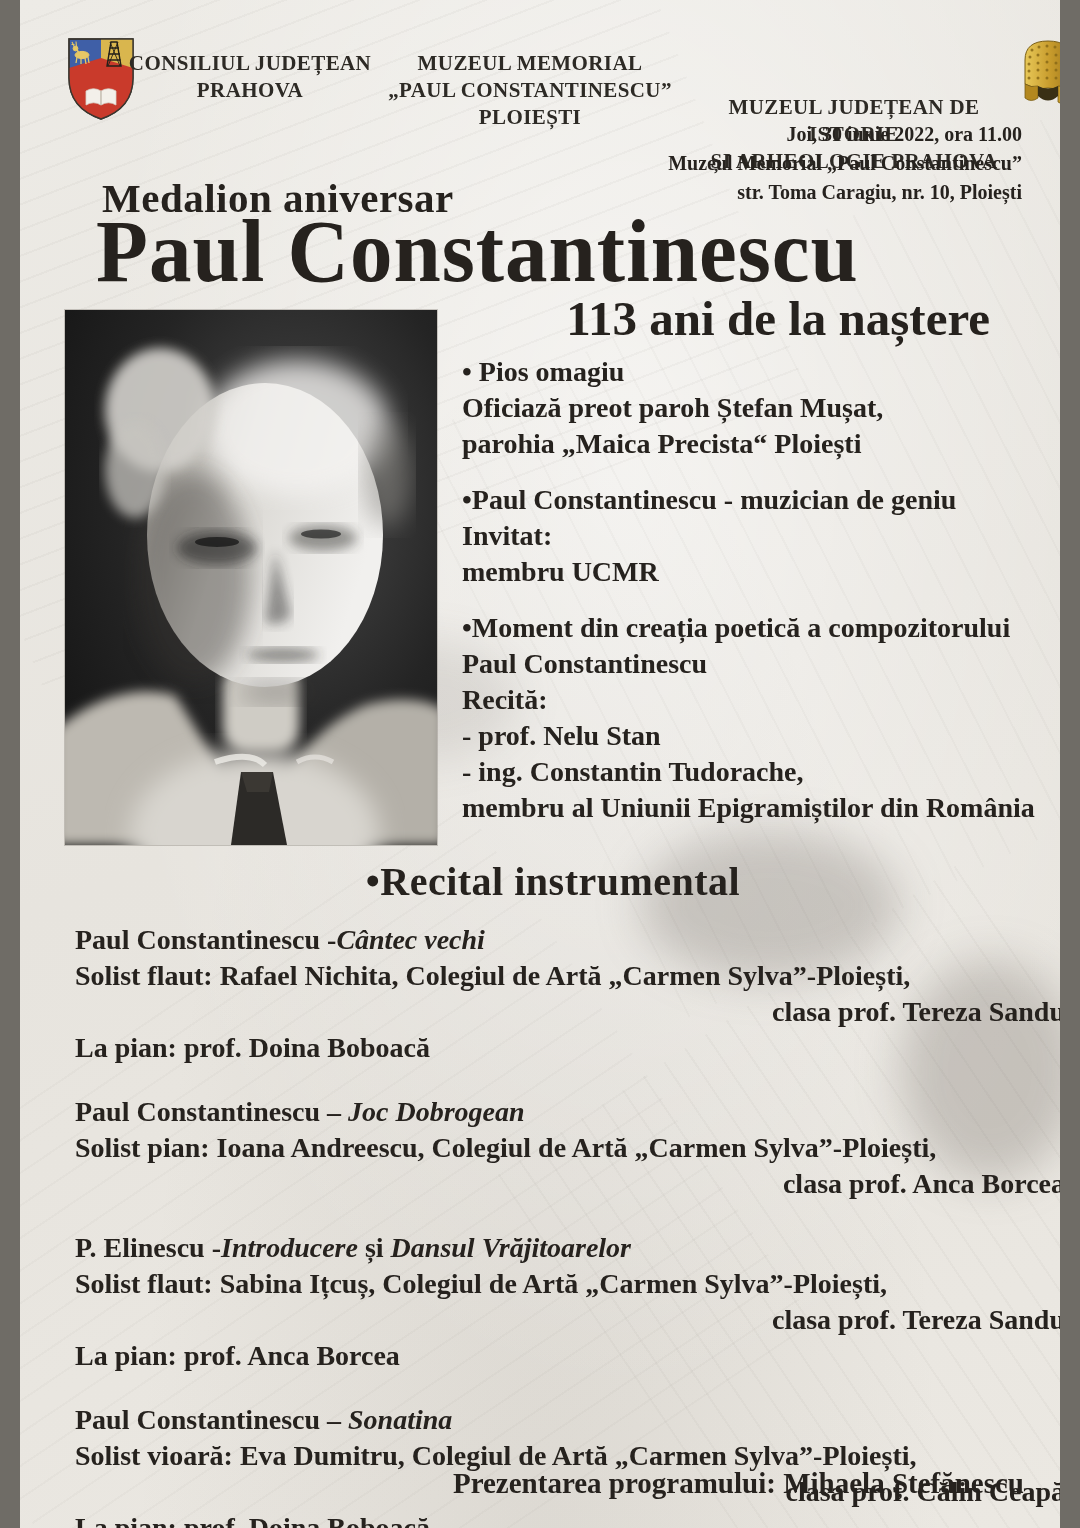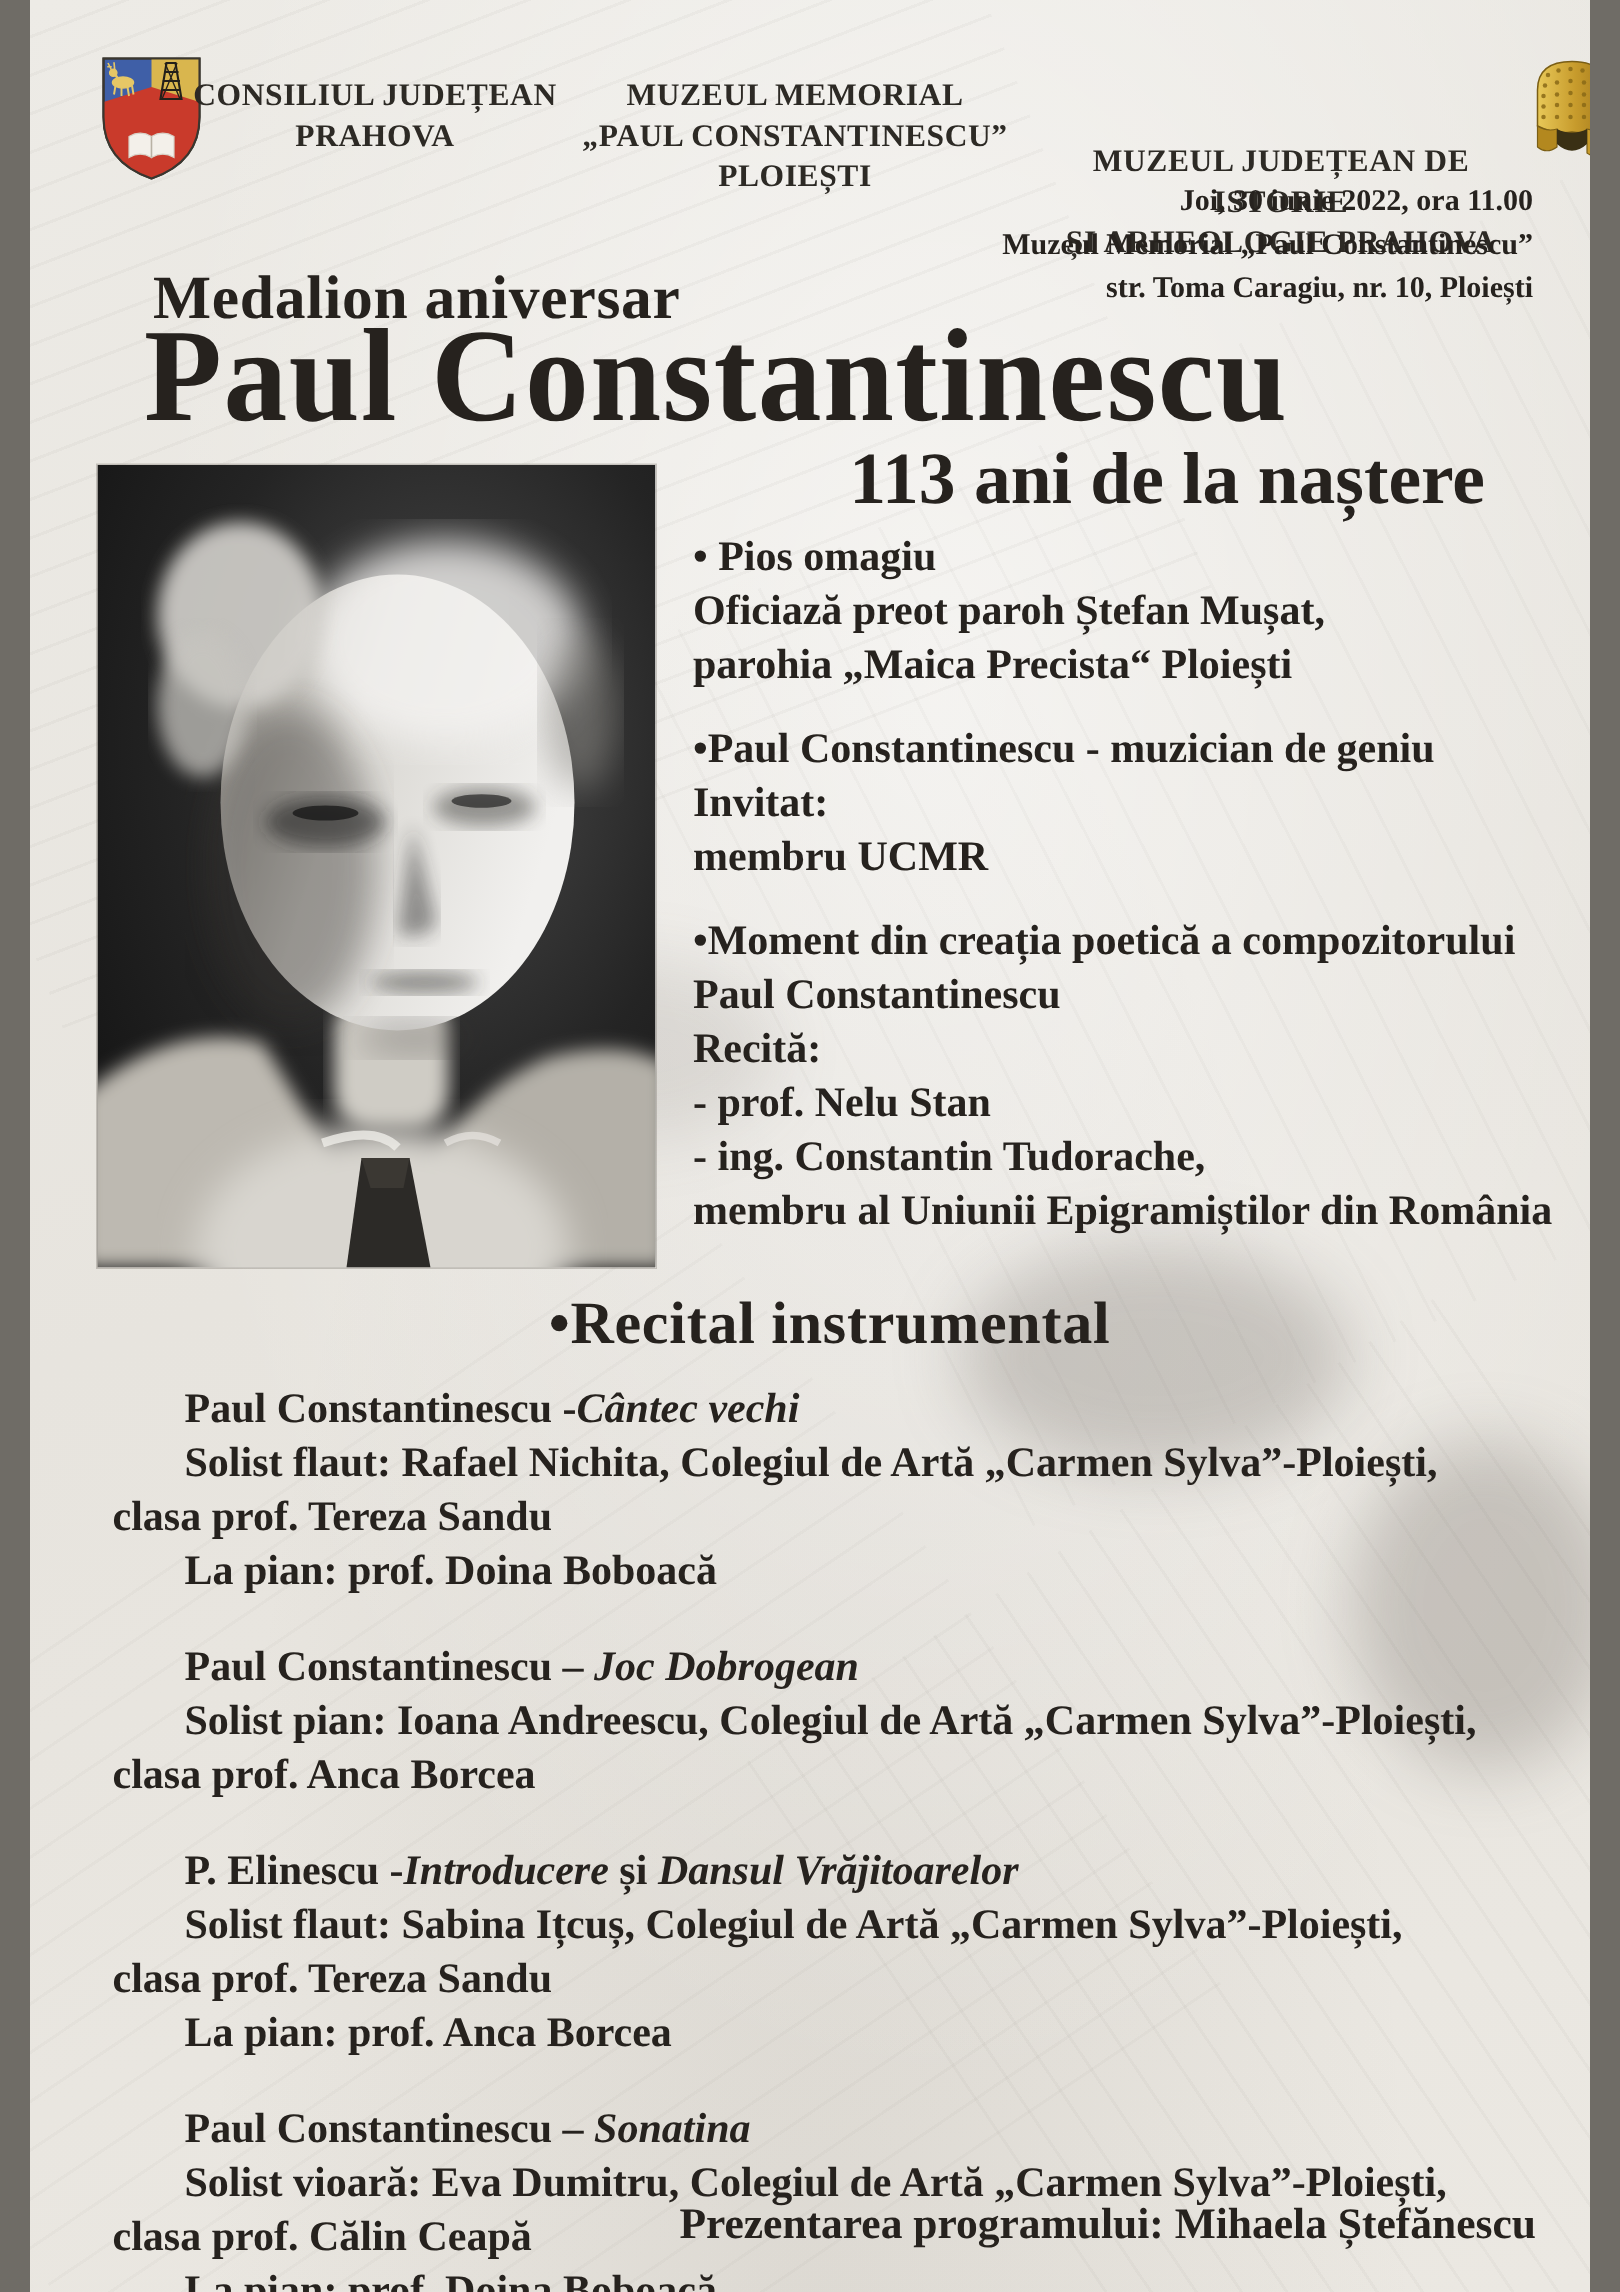--- a/index.html
+++ b/index.html
@@ -53,22 +53,22 @@
   #intro .block{margin-bottom:20px;}
   #intro .line{white-space:nowrap;}
 
   #recital-heading{position:absolute;left:0;top:858px;width:100%;text-align:center;
     font-weight:bold;font-size:40px;letter-spacing:.5px;padding-left:26px;box-sizing:border-box;}
 
   #program{position:absolute;left:55px;top:922px;width:990px;
     font-weight:bold;font-size:28px;line-height:36px;}
   .piece{margin-bottom:28px;}
   .piece .work{font-style:italic;}
-  .piece .clasa{text-align:left;}
-  .piece .line{white-space:nowrap;margin-left:48px;}
+  .piece .clasa{text-align:right;}
+  .piece .line{white-space:nowrap;}
   .piece .clasa{white-space:normal;}
 
   #presenter{position:absolute;right:36px;top:1467px;font-weight:bold;font-size:29px;white-space:nowrap;}
 </style>
 </head>
 <body>
 
 <div class="poster">
 
   <div class="tex staves-a"></div>

